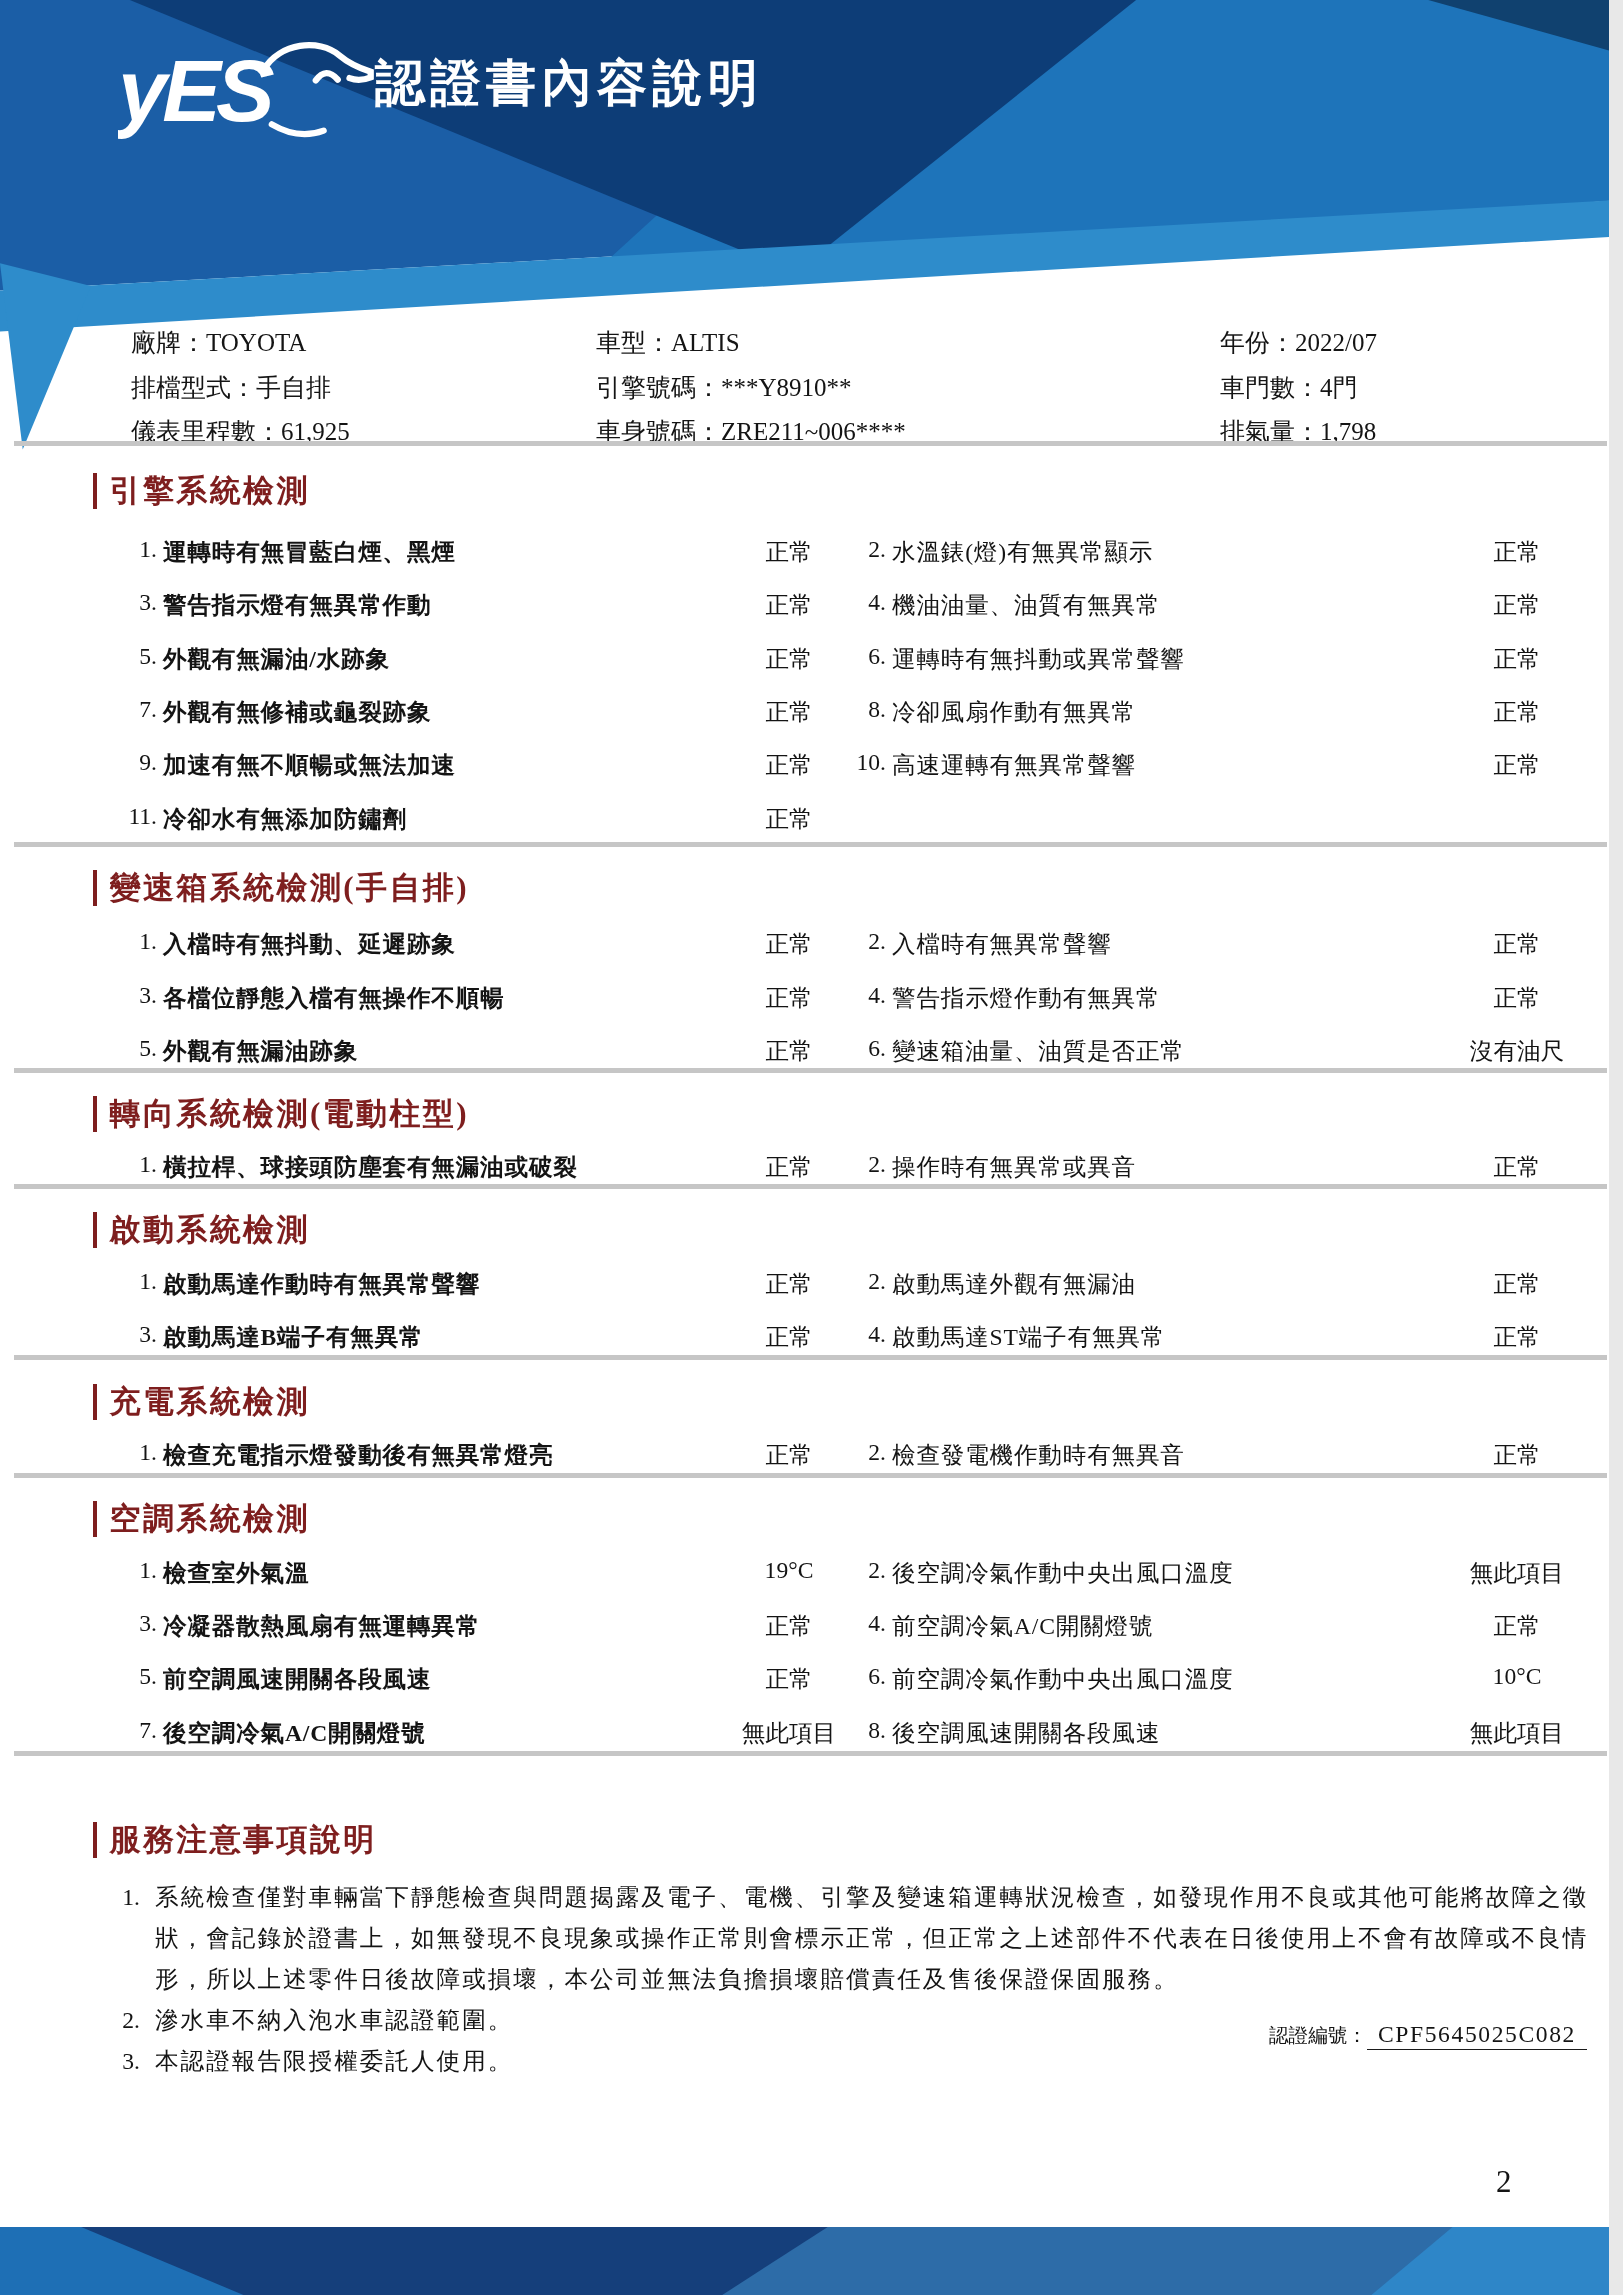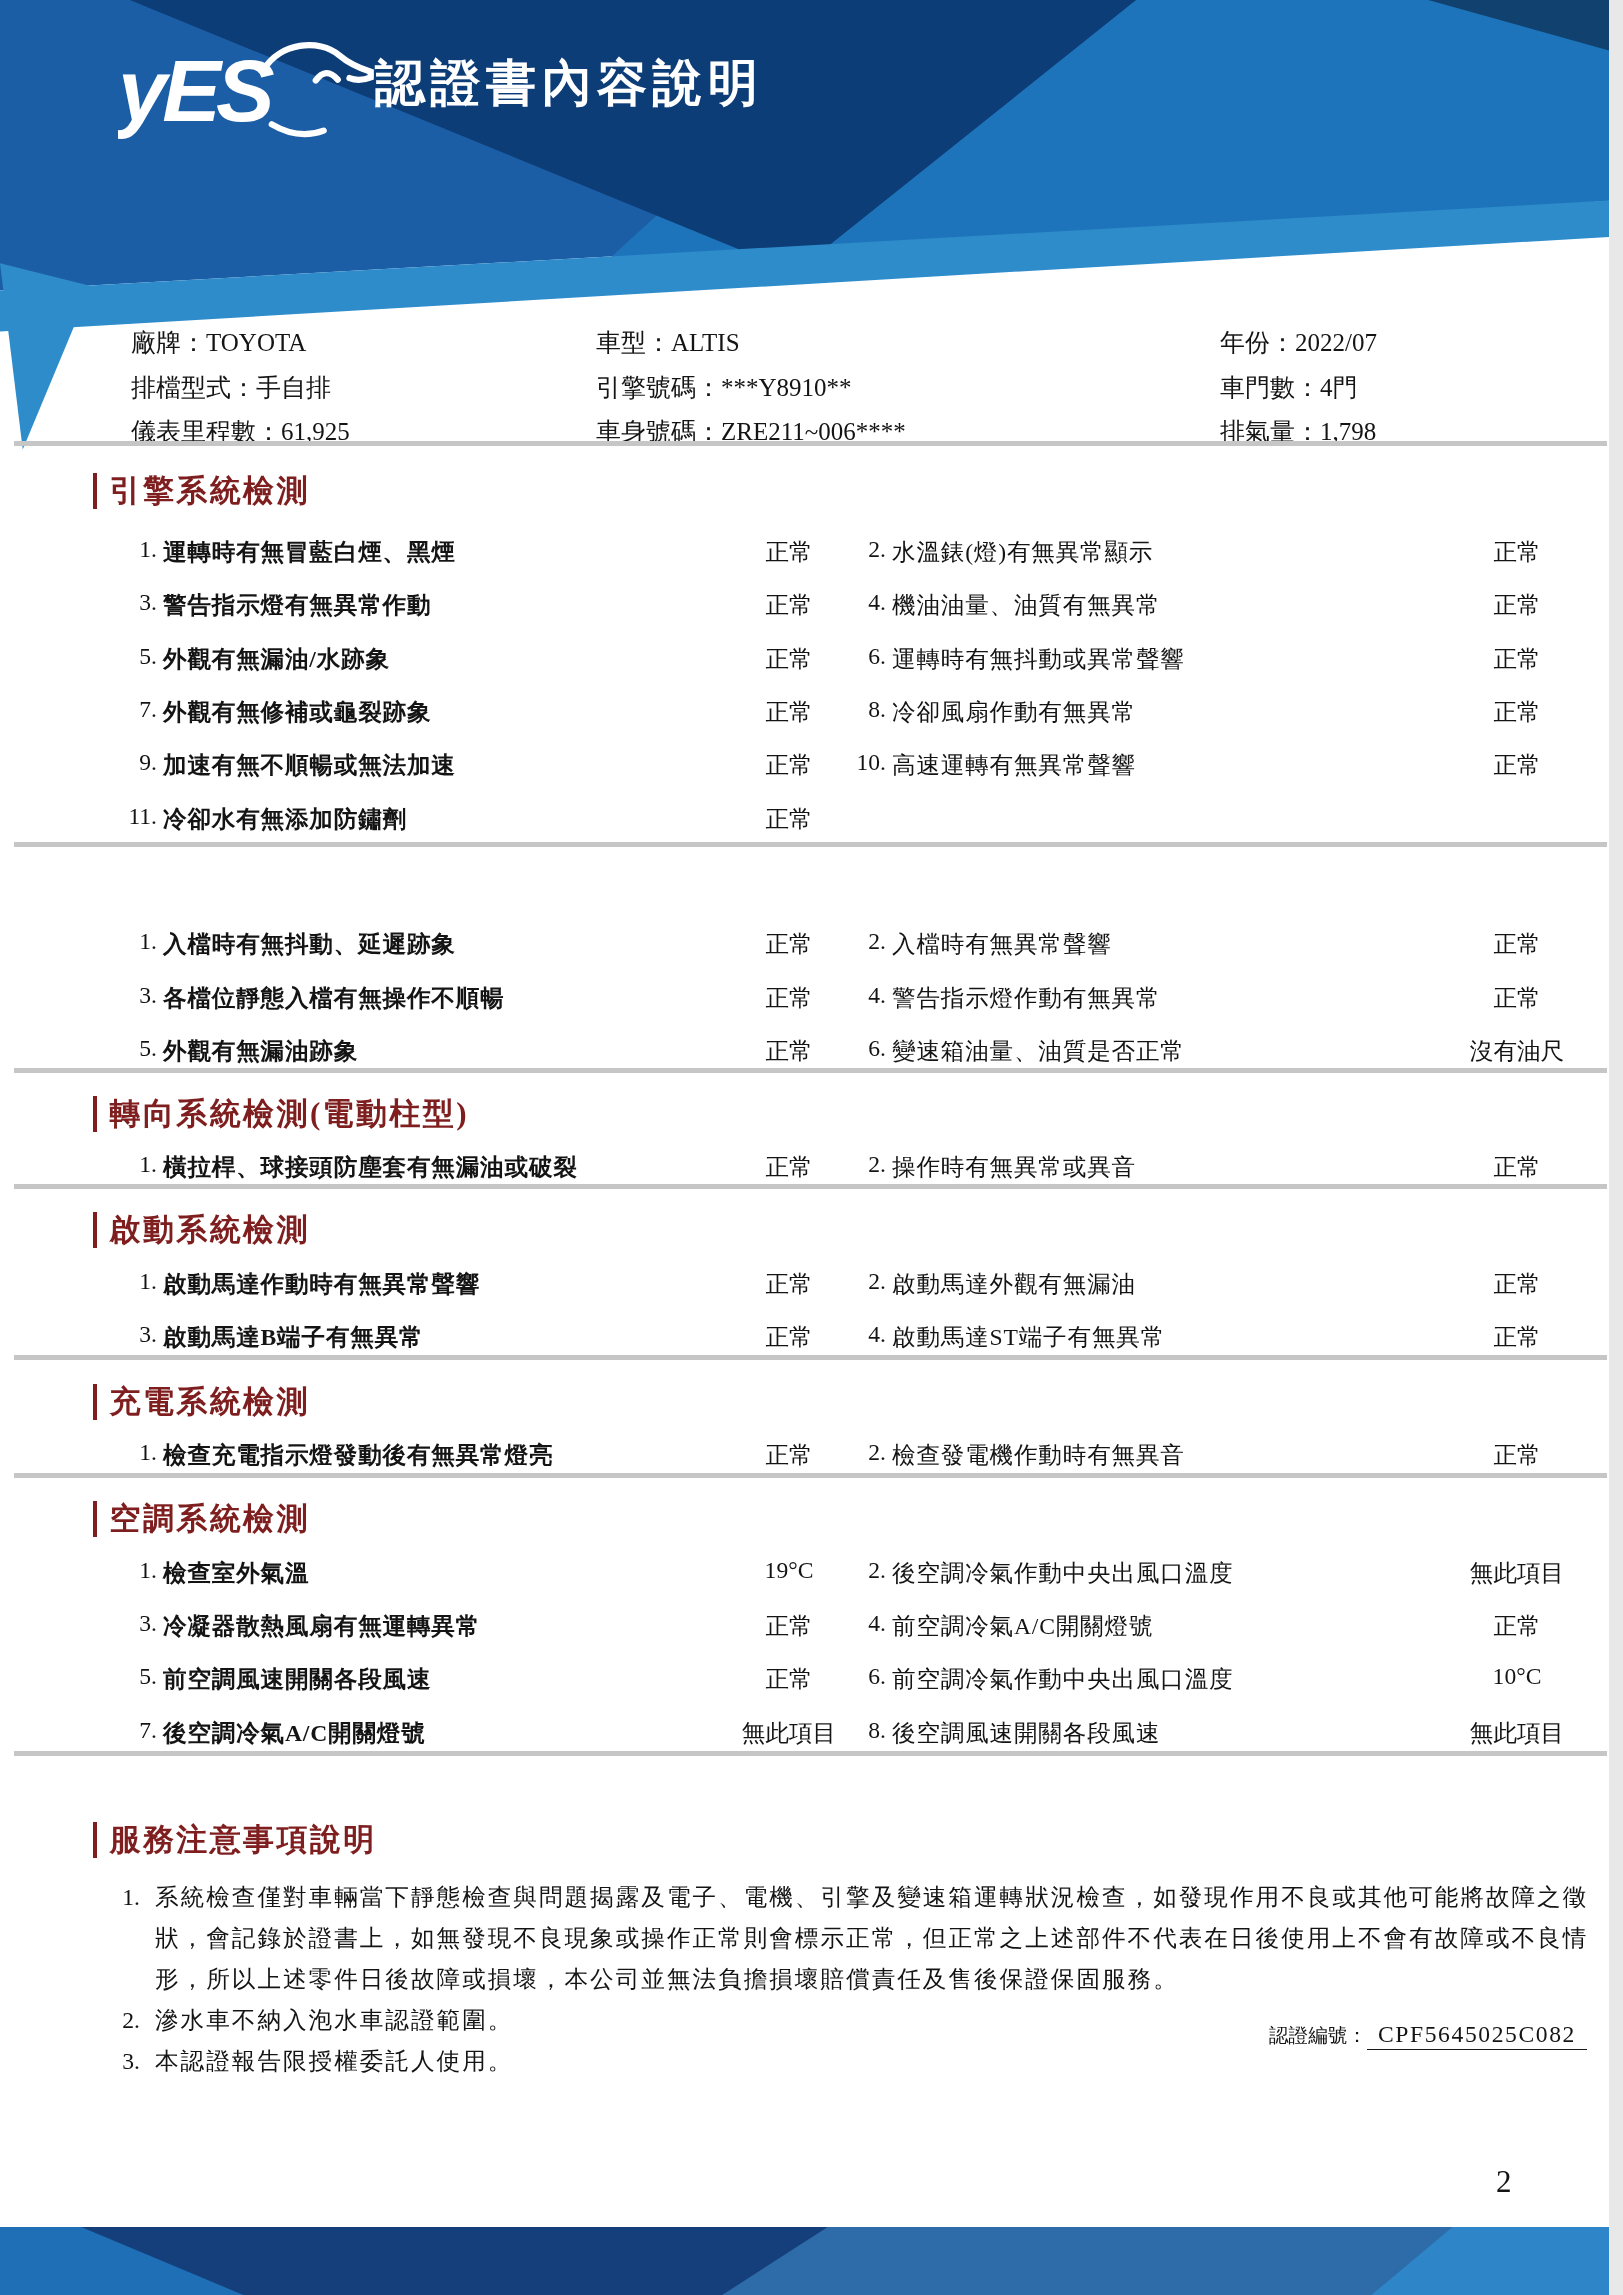--- a/index.html
+++ b/index.html
@@ -192,20 +192,24 @@
     <span class="no-r">10.</span>
     <span class="txt-r">高速運轉有無異常聲響</span>
     <span class="val-r">正常</span>
   </div>
     <div class="item-row" style="top: 795px;">
     <span class="no-l">11.</span>
     <span class="txt-l">冷卻水有無添加防鏽劑</span>
     <span class="val-l">正常</span>
 
   </div>
+    <div class="sec-head" style="top: 867px;">
+    <span class="sec-bar"></span>
+    <span class="sec-title">變速箱系統檢測(手自排)</span>
+  </div>
     <div class="item-row" style="top: 920px;">
     <span class="no-l">1.</span>
     <span class="txt-l">入檔時有無抖動、延遲跡象</span>
     <span class="val-l">正常</span>
     <span class="no-r">2.</span>
     <span class="txt-r">入檔時有無異常聲響</span>
     <span class="val-r">正常</span>
   </div>
     <div class="item-row" style="top: 974px;">
     <span class="no-l">3.</span>

